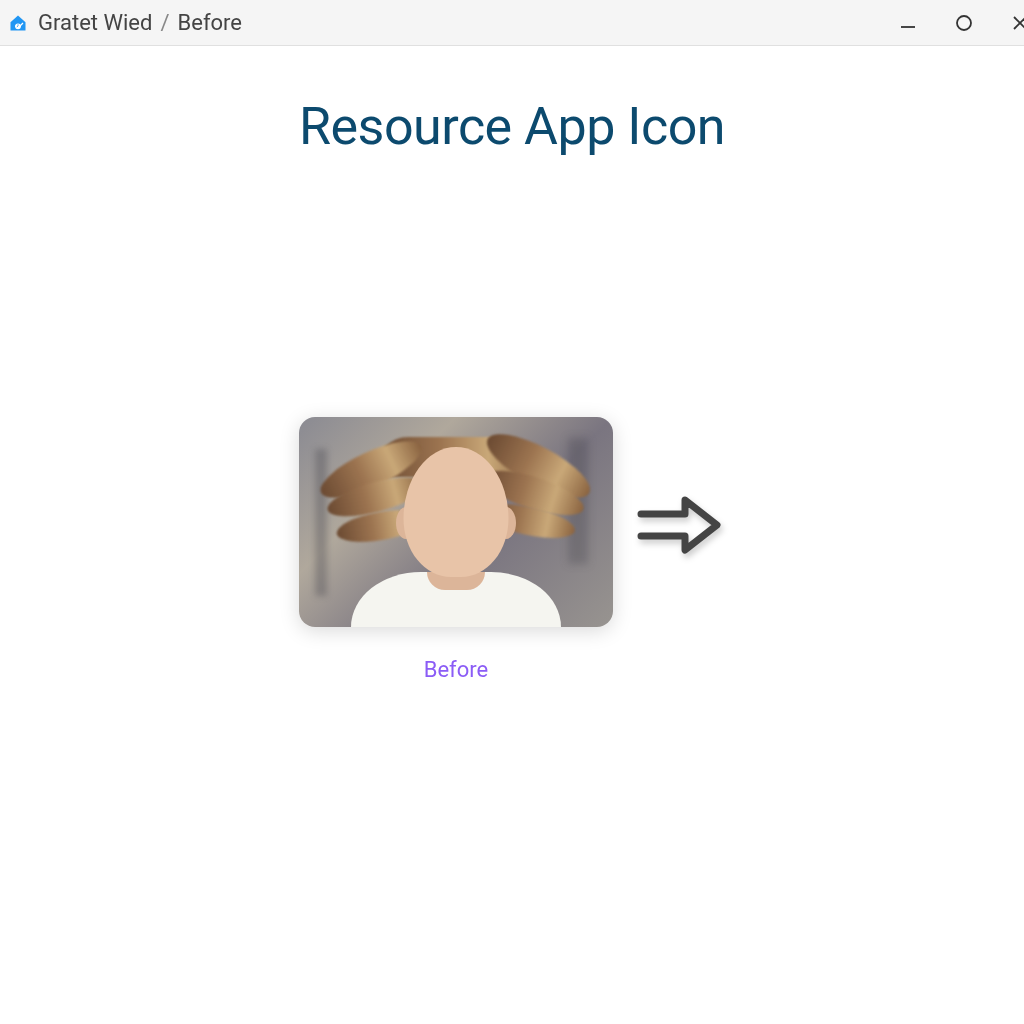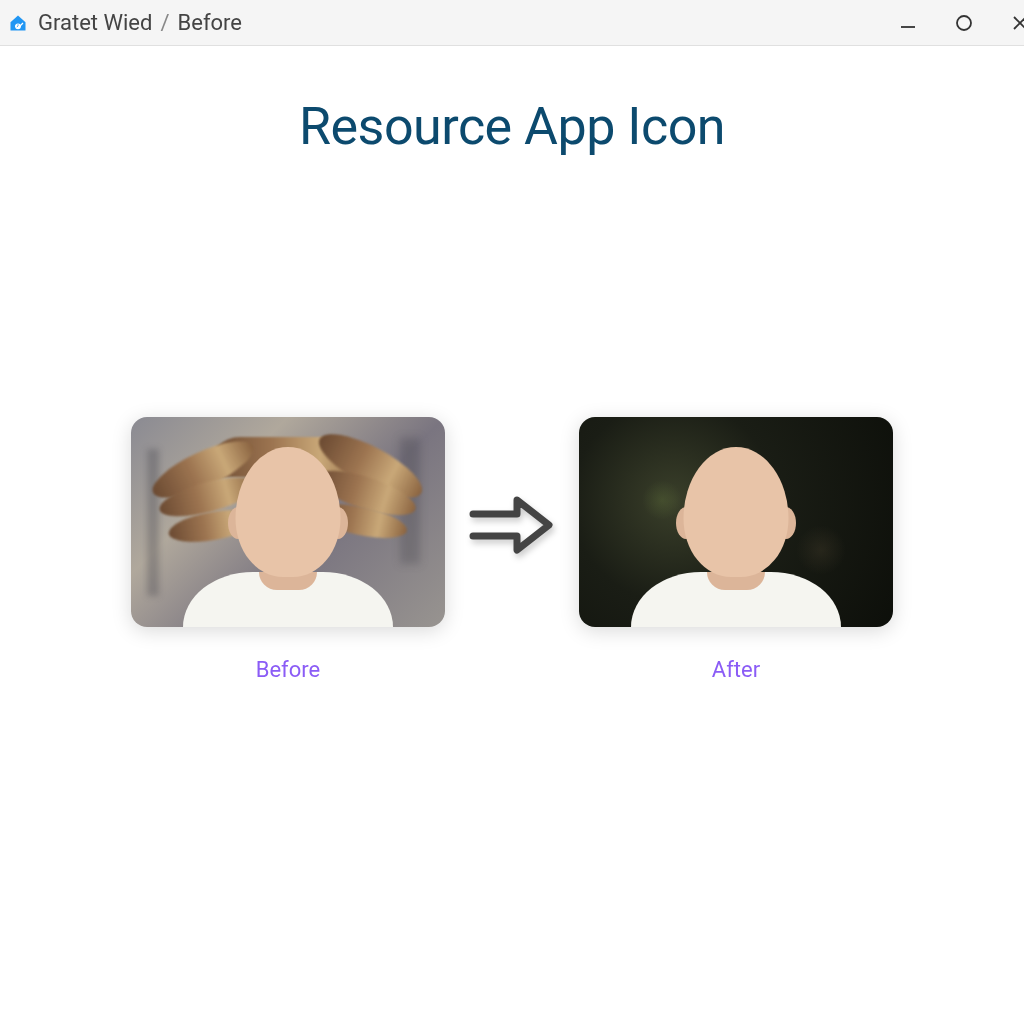--- a/index.html
+++ b/index.html
@@ -312,27 +312,14 @@
       </div>
       <div class="image-label">Before</div>
     </div>
 
     <div class="arrow-icon">
       <svg width="90" height="70" viewBox="0 0 90 70">
         <path d="M 6 24 L 50 24 L 50 10 L 82 35 L 50 60 L 50 46 L 6 46" fill="none" stroke="#444" stroke-width="7" stroke-linejoin="round" stroke-linecap="round"></path>
       </svg>
     </div>
 
-    <div class="image-card">
-      <div class="image-frame">
-        <div class="after-bg"></div>
-        <div class="person">
-          <div class="ear-left"></div>
-          <div class="ear-right"></div>
-          <div class="neck"></div>
-          <div class="shoulders"></div>
-          <div class="head"></div>
-        </div>
-      </div>
-      <div class="image-label">After</div>
-    </div>
   </div>
 </div>
 
 </body></html>

